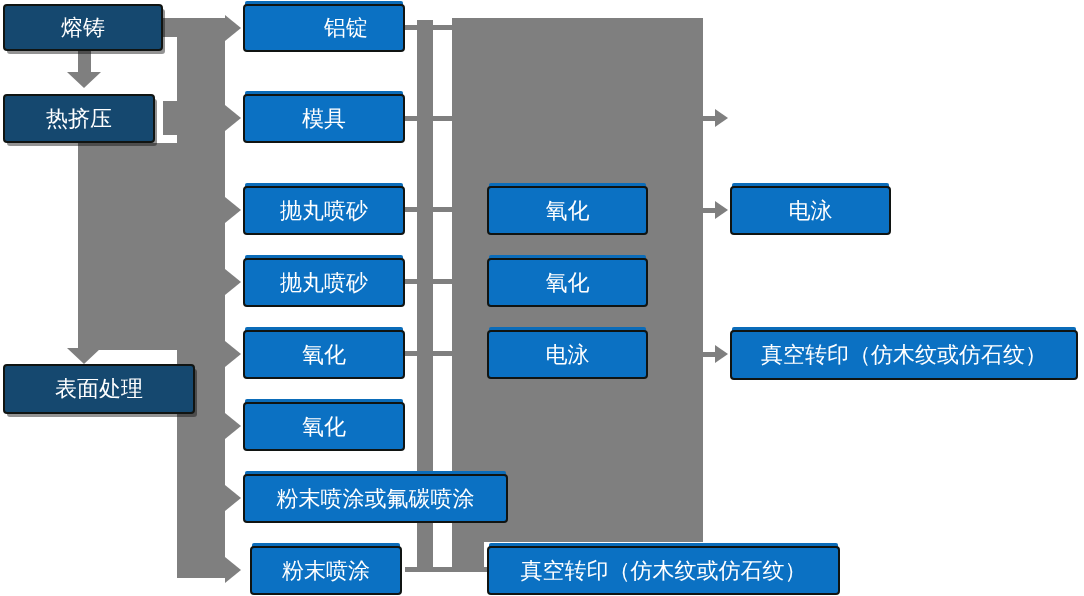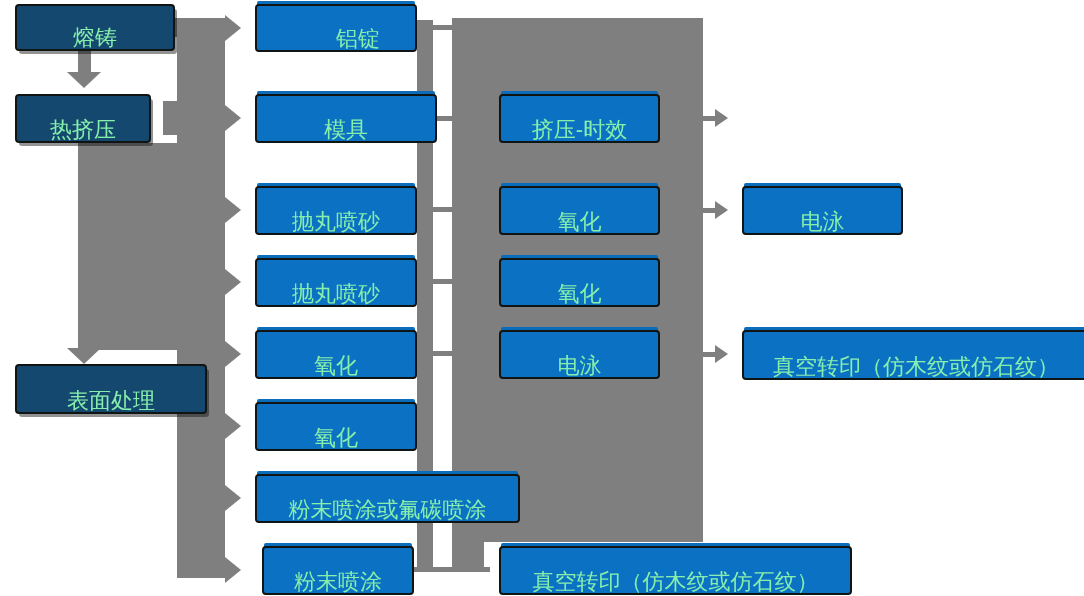--- a/index.html
+++ b/index.html
@@ -11,22 +11,22 @@
   .conn{position:absolute;background:#7f7f7f;z-index:1;}
   
   .tri{position:absolute;width:0;height:0;z-index:1;}
   .tri-r-lg{border-top:13px solid transparent;border-bottom:13px solid transparent;border-left:16px solid #7f7f7f;}
   .tri-r-sm{border-top:9px solid transparent;border-bottom:9px solid transparent;border-left:13px solid #7f7f7f;}
   .tri-down{border-left:17px solid transparent;border-right:17px solid transparent;border-top:16px solid #7f7f7f;}
   
   .box{
     position:absolute;box-sizing:border-box;z-index:2;
     border:2px solid #101412;border-radius:4px;
-    display:flex;align-items:flex-end;justify-content:center;
-    color:#86efac;font-size:22px;line-height:1;white-space:nowrap;margin-left:12px;
+    display:flex;align-items:center;justify-content:center;
+    color:#ffffff;font-size:22px;line-height:1;white-space:nowrap;
   }
   .process{background:#0b71c3;box-shadow:0 -5px 0 -2px #0b6cb9;}
   .stage{background:#15486f;box-shadow:3px 4px 0 -1px rgba(15,15,15,0.45);}
 </style>
 </head>
 <body>
 
 <div class="canvas">
 
   <div class="conn" style="left:78px;top:50px;width:13px;height:24px;"></div>
@@ -65,31 +65,31 @@
   <div class="conn" style="left:703px;top:116px;width:13px;height:5px;"></div>
   <div class="tri tri-r-sm" style="left:715px;top:109px;"></div>
   <div class="conn" style="left:703px;top:208px;width:13px;height:5px;"></div>
   <div class="tri tri-r-sm" style="left:715px;top:201px;"></div>
   <div class="conn" style="left:703px;top:352px;width:13px;height:5px;"></div>
   <div class="tri tri-r-sm" style="left:715px;top:345px;"></div>
 
   <div class="box stage" style="left:3px;top:4px;width:160px;height:47px;">
     <span>熔铸</span>
   </div>
-  <div class="box stage" style="left:3px;top:94px;width:136px;height:49px;">
+  <div class="box stage" style="left:3px;top:94px;width:152px;height:49px;">
     <span>热挤压</span>
   </div>
   <div class="box stage" style="left:3px;top:364px;width:192px;height:50px;">
     <span>表面处理</span>
   </div>
 
   <div class="box process" style="left:243px;top:4px;width:162px;height:48px;padding-left:44px;">
     <span>铝锭</span>
   </div>
-  <div class="box process" style="left:243px;top:94px;width:182px;height:49px;">
+  <div class="box process" style="left:243px;top:94px;width:162px;height:49px;">
     <span>模具</span>
   </div>
   <div class="box process" style="left:243px;top:186px;width:162px;height:49px;">
     <span>抛丸喷砂</span>
   </div>
   <div class="box process" style="left:243px;top:258px;width:162px;height:49px;">
     <span>抛丸喷砂</span>
   </div>
   <div class="box process" style="left:243px;top:330px;width:162px;height:49px;">
     <span>氧化</span>
@@ -97,23 +97,20 @@
   <div class="box process" style="left:243px;top:402px;width:162px;height:49px;">
     <span>氧化</span>
   </div>
   <div class="box process" style="left:243px;top:474px;width:265px;height:49px;">
     <span>粉末喷涂或氟碳喷涂</span>
   </div>
   <div class="box process" style="left:250px;top:546px;width:152px;height:49px;">
     <span>粉末喷涂</span>
   </div>
 
-  <div class="box process" style="left:487px;top:94px;width:161px;height:49px;">
-    <span>挤压-时效</span>
-  </div>
   <div class="box process" style="left:487px;top:186px;width:161px;height:49px;">
     <span>氧化</span>
   </div>
   <div class="box process" style="left:487px;top:258px;width:161px;height:49px;">
     <span>氧化</span>
   </div>
   <div class="box process" style="left:487px;top:330px;width:161px;height:49px;">
     <span>电泳</span>
   </div>
   <div class="box process" style="left:487px;top:546px;width:353px;height:49px;">

